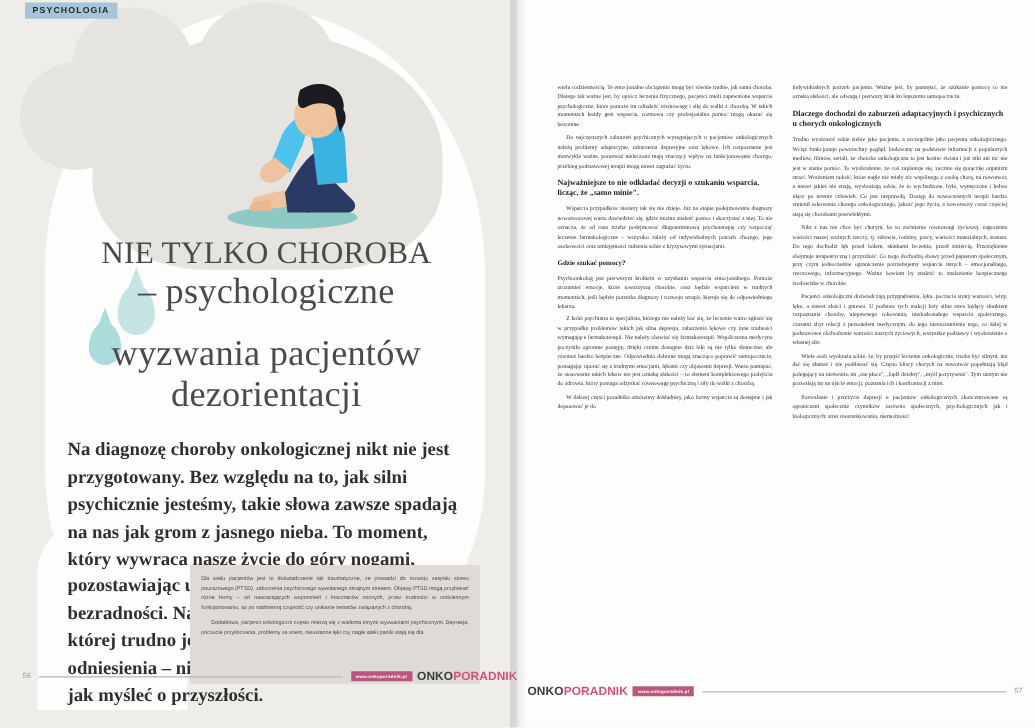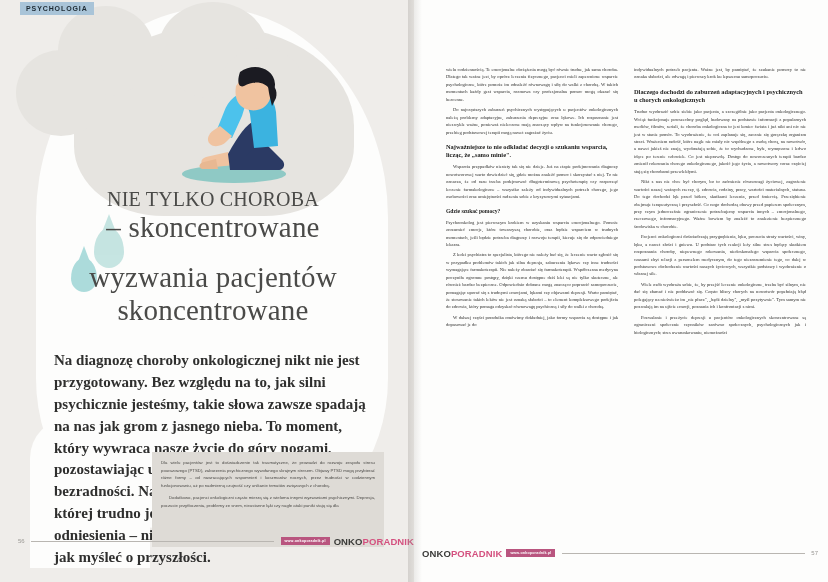--- a/index.html
+++ b/index.html
@@ -70,21 +70,21 @@
   
   .person{position:absolute;left:134px;top:28px;width:170px;height:160px;z-index:10;}
 
   
   .title{
     position:absolute;left:12px;top:188px;width:386px;z-index:20;
     text-align:center;color:#4a4a48;
     font-family:"Liberation Serif",serif;
     font-size:29px;line-height:1.16;letter-spacing:.2px;
   }
-  .title .l1{display:block;font-size:20px;}
+  .title .l1{display:block;font-size:25px;}
   .title .l2{display:block;}
   .title .l3{display:block;margin-top:16px;}
   .title .l4{display:block;}
 
   .lead{
     position:absolute;left:46px;top:350px;width:326px;z-index:20;
     font-family:"Liberation Serif",serif;
     font-size:15px;line-height:1.46;color:#2f2f2e;font-weight:bold;
     text-align:left;
   }
@@ -177,23 +177,23 @@
         <path d="M104 44 C120 42 130 52 129 66 C128 78 118 84 108 82 C96 80 92 70 94 58 Z" fill="#f0c3a0"></path>
         <path d="M98 44 C112 34 132 40 133 56 C133 62 130 66 128 62 C124 54 112 52 102 58 C98 60 94 56 98 44 Z" fill="#1b1b22"></path>
         <path d="M126 56 C132 56 136 62 134 70 L130 78 C128 70 126 62 126 56 Z" fill="#1b1b22"></path>
       </svg>
 
       <div class="drop2"></div>
       <div class="drop"></div>
 
       <div class="title">
         <span class="l1">NIE TYLKO CHOROBA</span>
-        <span class="l2">– skoncentrowane</span>
+        <span class="l2">– psychologiczne</span>
         <span class="l3">wyzwania pacjentów</span>
-        <span class="l4">skoncentrowane</span>
+        <span class="l4">dezorientacji</span>
       </div>
 
       <div class="lead">Na diagnozę choroby onkologicznej nikt nie jest przygotowany. Bez względu na to, jak silni psychicznie jesteśmy, takie słowa zawsze spadają na nas jak grom z jasnego nieba. To moment, który wywraca nasze życie do góry nogami, pozostawiając uczucie szoku, dezorientacji i bezradności. Nagle znajdujemy się w sytuacji, w której trudno jest znaleźć jakikolwiek punkt odniesienia – nie wiemy, co robić, co powiedzieć, jak myśleć o przyszłości.</div>
 
       <div class="graybox">
         <p>Dla wielu pacjentów jest to doświadczenie tak traumatyczne, że prowadzi do rozwoju zespołu stresu pourazowego (PTSD), zaburzenia psychicznego wywołanego skrajnym stresem. Objawy PTSD mogą przybierać różne formy – od nawracających wspomnień i koszmarów nocnych, przez trudności w codziennym funkcjonowaniu, aż po nadmierną czujność czy unikanie tematów związanych z chorobą.</p>
         <p>Dodatkowo, pacjenci onkologiczni często mierzą się z wieloma innymi wyzwaniami psychicznymi. Depresja, poczucie przytłoczenia, problemy ze snem, nieustanne lęki czy nagłe ataki paniki stają się dla</p>
       </div>
 
       <div class="foot-left">

